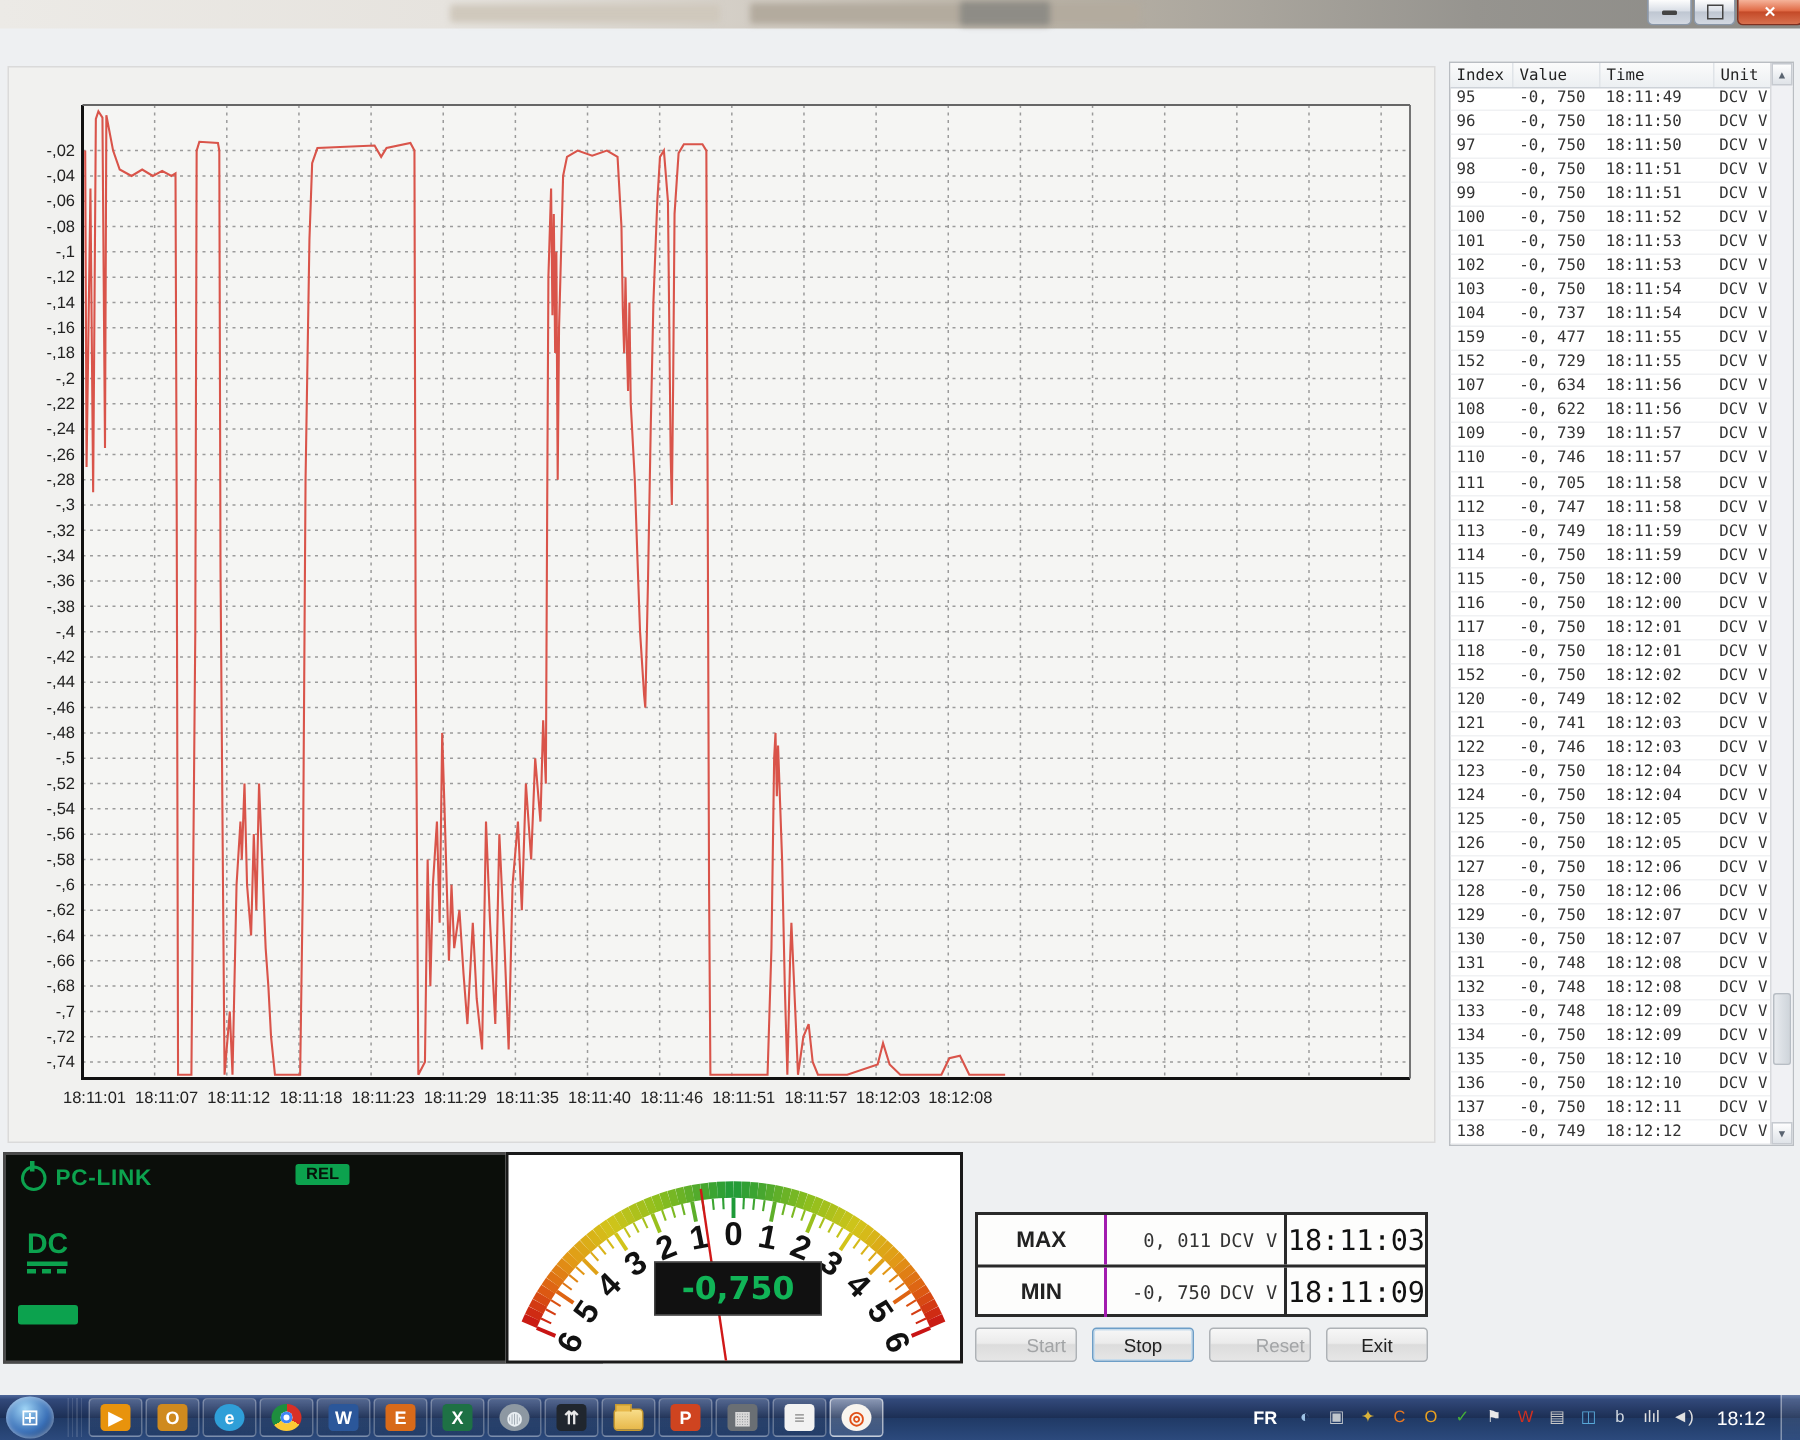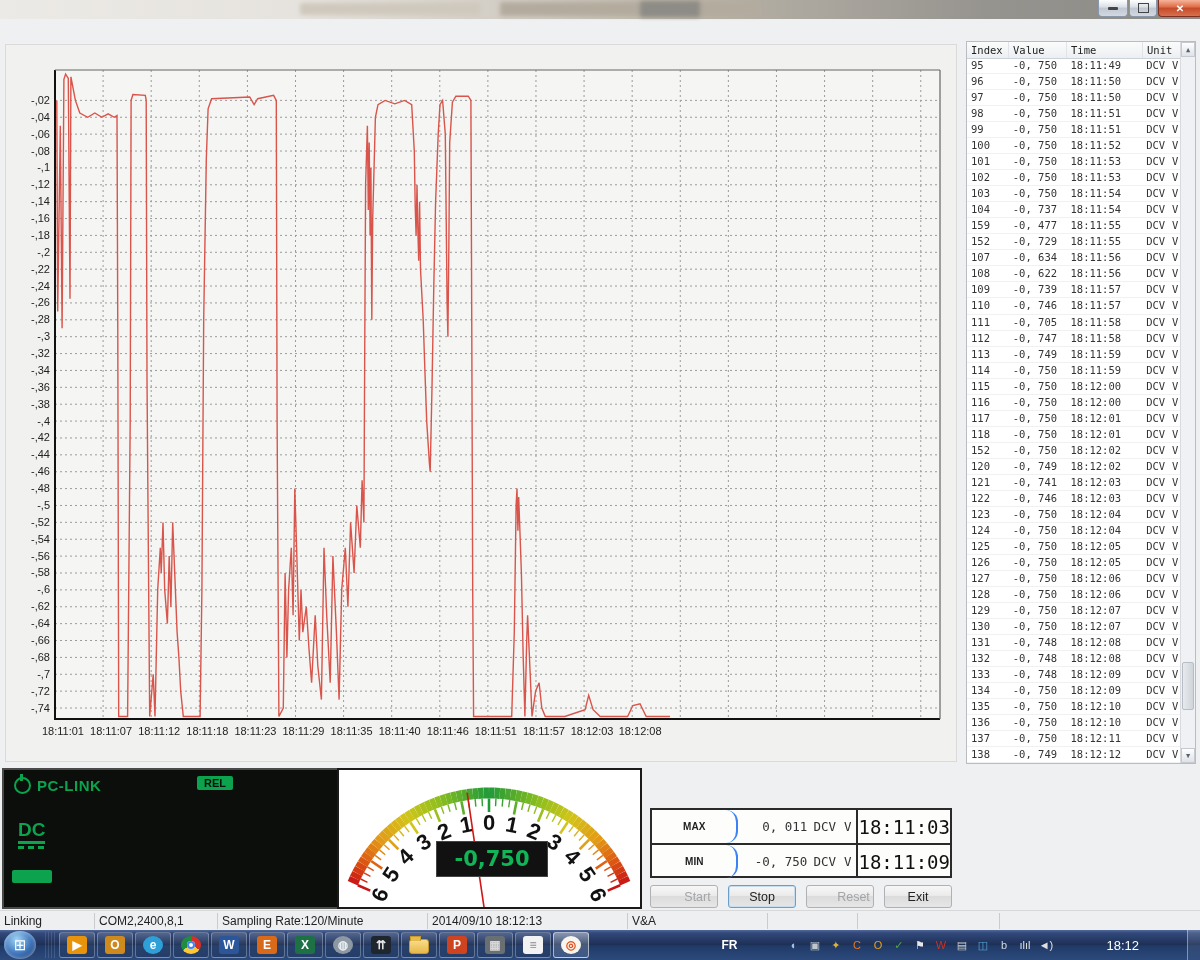--- a/index.html
+++ b/index.html
@@ -64,22 +64,22 @@
   
   .gauge-panel{position:absolute;left:337px;top:768px;width:305px;height:141px;background:#fff;
                border:2px solid #1a1a1a;box-sizing:border-box;}
   .gauge-readout{position:absolute;left:97px;top:71px;width:110px;height:34px;background:#111;border:1px solid #444;
                  color:#11b457;font-size:21px;font-weight:bold;display:flex;align-items:center;justify-content:center;
                  font-family:"DejaVu Sans",sans-serif;}
   
   .stats{position:absolute;left:650px;top:808px;width:302px;height:70px;border:2px solid #2a2a2a;background:#fdfdfc;box-sizing:border-box;}
   .stat-row{display:flex;height:33px;}
   .stat-row.first{border-bottom:2px solid #2a2a2a;}
-  .stat-label{width:88px;border-right:2px solid #3b82f6;display:flex;align-items:center;justify-content:center;
-              font-size:10px;font-weight:bold;color:#222;box-sizing:border-box;border-radius:12px;}
+  .stat-label{width:88px;border-right:2px solid #a21caf;display:flex;align-items:center;justify-content:center;
+              font-size:15px;font-weight:bold;color:#222;box-sizing:border-box;}
   .stat-val{width:122px;border-right:2px solid #2a2a2a;display:flex;align-items:center;box-sizing:border-box;
             font-family:"DejaVu Sans Mono",monospace;font-size:12.5px;color:#333;padding:0 5px;}
   .stat-val .v{flex:1;text-align:right;padding-right:6px;}
   .stat-val .u{padding-right:8px;}
   .stat-time{flex:1;display:flex;align-items:center;justify-content:center;font-size:19px;color:#111;
              font-family:"DejaVu Sans Mono",monospace;}
   
   .btnrow{position:absolute;left:650px;top:885px;width:302px;display:flex;justify-content:space-between;}
   .wbtn{width:68px;height:23px;border:1px solid #aeb2b6;border-radius:3px;font-size:12.5px;color:#222;
         background:linear-gradient(#f7f7f7,#ebebeb 45%,#dcdcdc 50%,#e6e6e6);box-sizing:border-box;
@@ -105,21 +105,21 @@
   .appbtn.active{background:linear-gradient(rgba(255,255,255,.42),rgba(255,255,255,.18) 50%,rgba(255,255,255,.10));
                  border-color:rgba(255,255,255,.55);}
   .appglyph{width:20px;height:18px;border-radius:3px;display:flex;align-items:center;justify-content:center;
             font-size:12px;font-weight:bold;line-height:1;}
   .appglyph.round{border-radius:50%;}
   .appglyph.chrome{border-radius:50%;background:conic-gradient(#d93025 0 33%,#fcc934 33% 66%,#1e8e3e 66% 100%);position:relative;}
   .appglyph.chrome:before{content:"";position:absolute;left:6px;top:5px;width:8px;height:8px;border-radius:50%;
             background:#fff;box-shadow:inset 0 0 0 2px #4285f4;}
   .appglyph.folder{position:relative;background:linear-gradient(#f8dd8a,#e7b84a);border:1px solid #c79a30;width:18px;height:13px;margin-top:3px;}
   .appglyph.folder:before{content:"";position:absolute;left:0;top:-4px;width:9px;height:4px;background:#e7b84a;border:1px solid #c79a30;border-bottom:none;}
-  .tray{margin-left:auto;display:flex;align-items:center;gap:38px;}
+  .tray{margin-left:auto;display:flex;align-items:center;}
   .lang{font-size:12px;font-weight:bold;margin-right:8px;}
   .trayicon{width:17px;height:17px;margin:0 2px;display:flex;align-items:center;justify-content:center;
             font-size:11px;line-height:1;}
   .clock{font-size:13px;margin:0 10px 0 12px;}
   .showdesk{width:12px;height:30px;border-left:1px solid rgba(255,255,255,.4);
             background:linear-gradient(rgba(255,255,255,.15),rgba(255,255,255,.02));}
   svg text{font-family:"Liberation Sans",sans-serif;}
 </style>
 </head>
 <body>
@@ -758,29 +758,20 @@
     </div>
   </div>
 
   <div class="btnrow">
     <button class="wbtn disabled">Start</button>
     <button class="wbtn default">Stop</button>
     <button class="wbtn disabled">Reset</button>
     <button class="wbtn">Exit</button>
   </div>
 
-  <div class="statusbar" id="statusbar">
-      <div class="sseg" style="width: 95px;">Linking</div>
-      <div class="sseg" style="width: 123px;">COM2,2400,8,1</div>
-      <div class="sseg" style="width: 210px;">Sampling Rate:120/Minute</div>
-      <div class="sseg" style="width: 200px;">2014/09/10 18:12:13</div>
-      <div class="sseg" style="width: 140px;">V&amp;A</div>
-      <div class="sseg" style="width: 90px;"></div>
-      <div class="sseg" style="width: 142px;"></div>
-    </div>
 
   <div class="taskbar">
     <div class="orb">
         <span>⊞</span>
       </div>
     <div class="tb-sep"></div>
     <span id="pinned" style="display:flex">
         <div class="appbtn">
           <span class="appglyph" style="background: rgb(232, 147, 12); color: rgb(255, 255, 255);">▶</span>
         </div>

